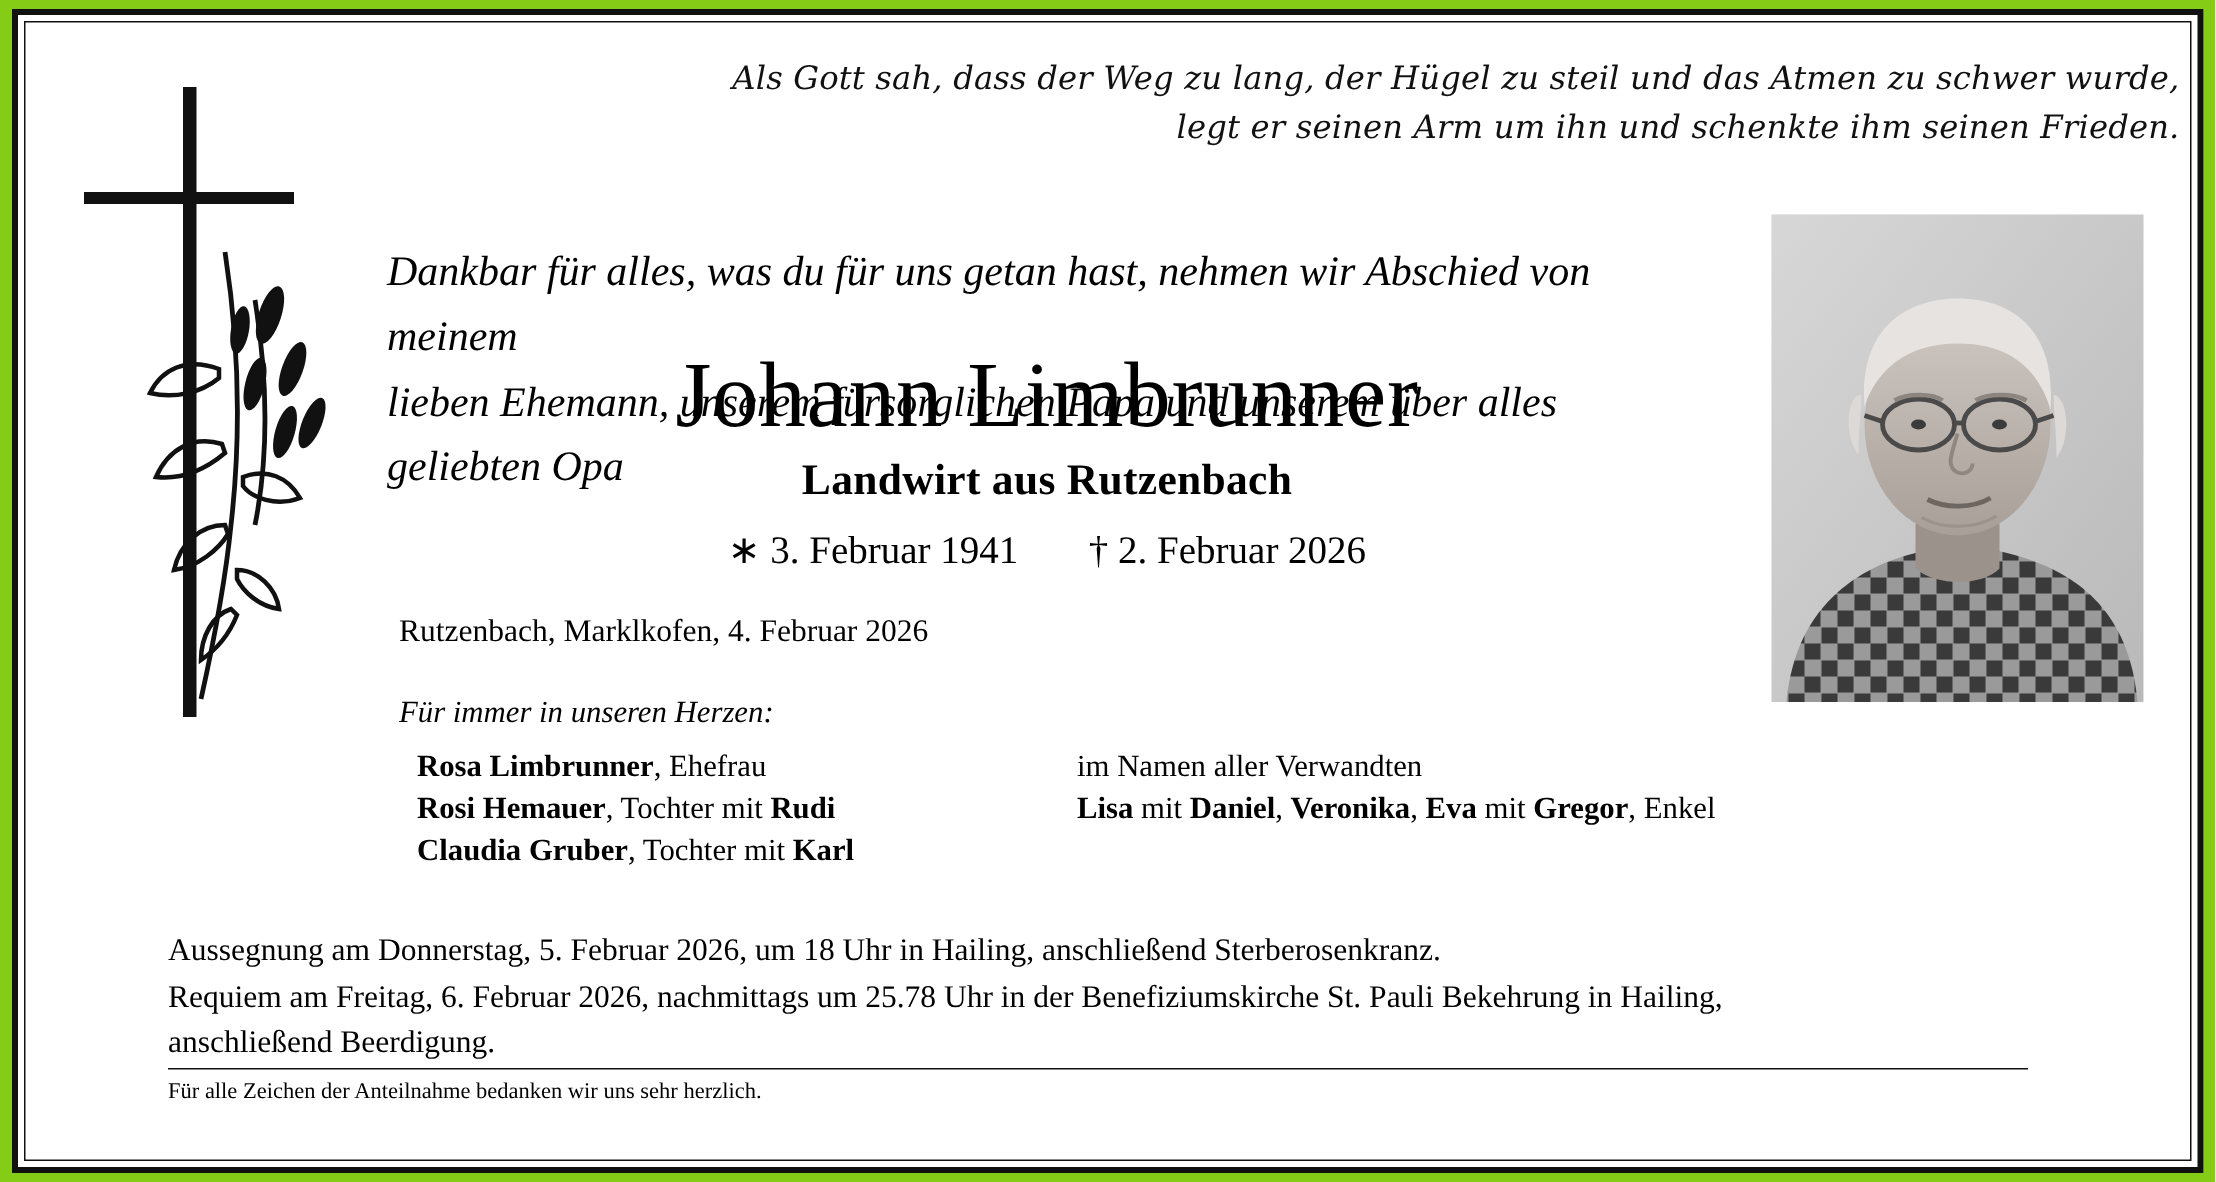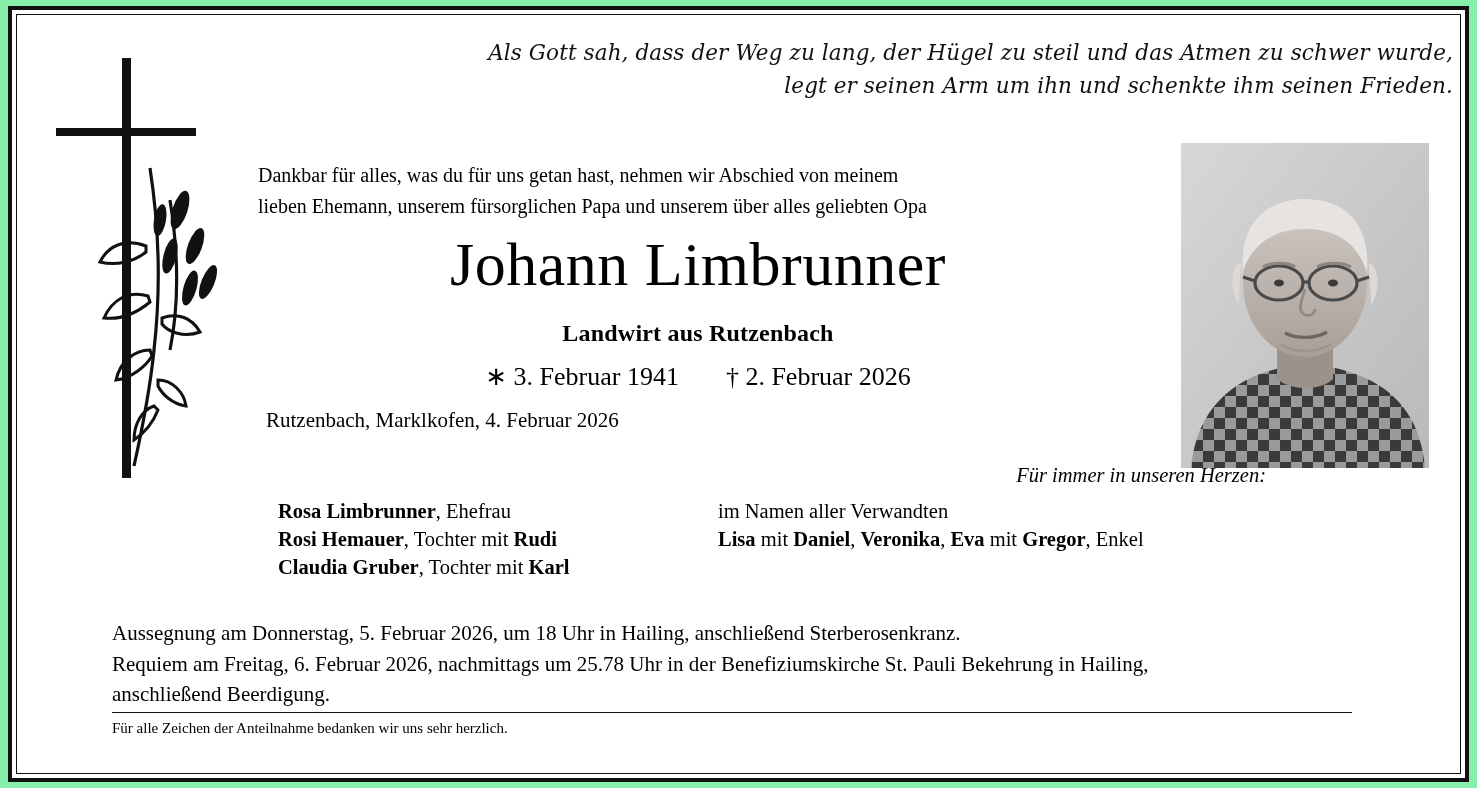--- a/index.html
+++ b/index.html
@@ -8,21 +8,21 @@
     background: #ffffff;
   }
   body {
     font-family: "Liberation Serif", serif;
     color: #000000;
   }
   .page {
     position: relative;
     width: 1477px;
     height: 788px;
-    background: #86efac;
+    background: #84cc16;
     box-sizing: border-box;
     overflow: hidden;
   }
   .frame-outer {
     position: absolute;
     left: 8px;
     top: 6px;
     width: 1461px;
     height: 776px;
     border: 4px solid #111111;
@@ -63,43 +63,44 @@
     width: 200px;
     height: 450px;
   }
 
   
   .intro {
     position: absolute;
     left: 258px;
     top: 160px;
     width: 880px;
-    font-size: 20px;
+    font-size: 28px;
     line-height: 1.55;
     color: #000;
+    font-style: italic;
   }
 
   
   .name-block {
     position: absolute;
     left: 258px;
     top: 232px;
     width: 880px;
     text-align: center;
   }
   .name {
     font-size: 62px;
     line-height: 1.04;
     font-weight: 400;
     letter-spacing: 0.5px;
   }
   .occupation {
-    font-size: 24px;
+    font-size: 29px;
     font-weight: bold;
-    margin-top: 24px;
+    margin-top: 8px;
     letter-spacing: 0.2px;
   }
   .dates {
     margin-top: 14px;
     font-size: 26px;
   }
   .dates .sep {
     display: inline-block;
     width: 34px;
   }
@@ -116,21 +117,20 @@
   .family {
     position: absolute;
     left: 266px;
     top: 464px;
     width: 1000px;
   }
   .family-head {
     font-style: italic;
     font-size: 20.5px;
     margin-bottom: 10px;
-    text-align: right;
   }
   .family-cols {
     display: flex;
     align-items: flex-start;
   }
   .family-col-left {
     width: 440px;
     margin-left: 12px;
   }
   .family-col-right {

